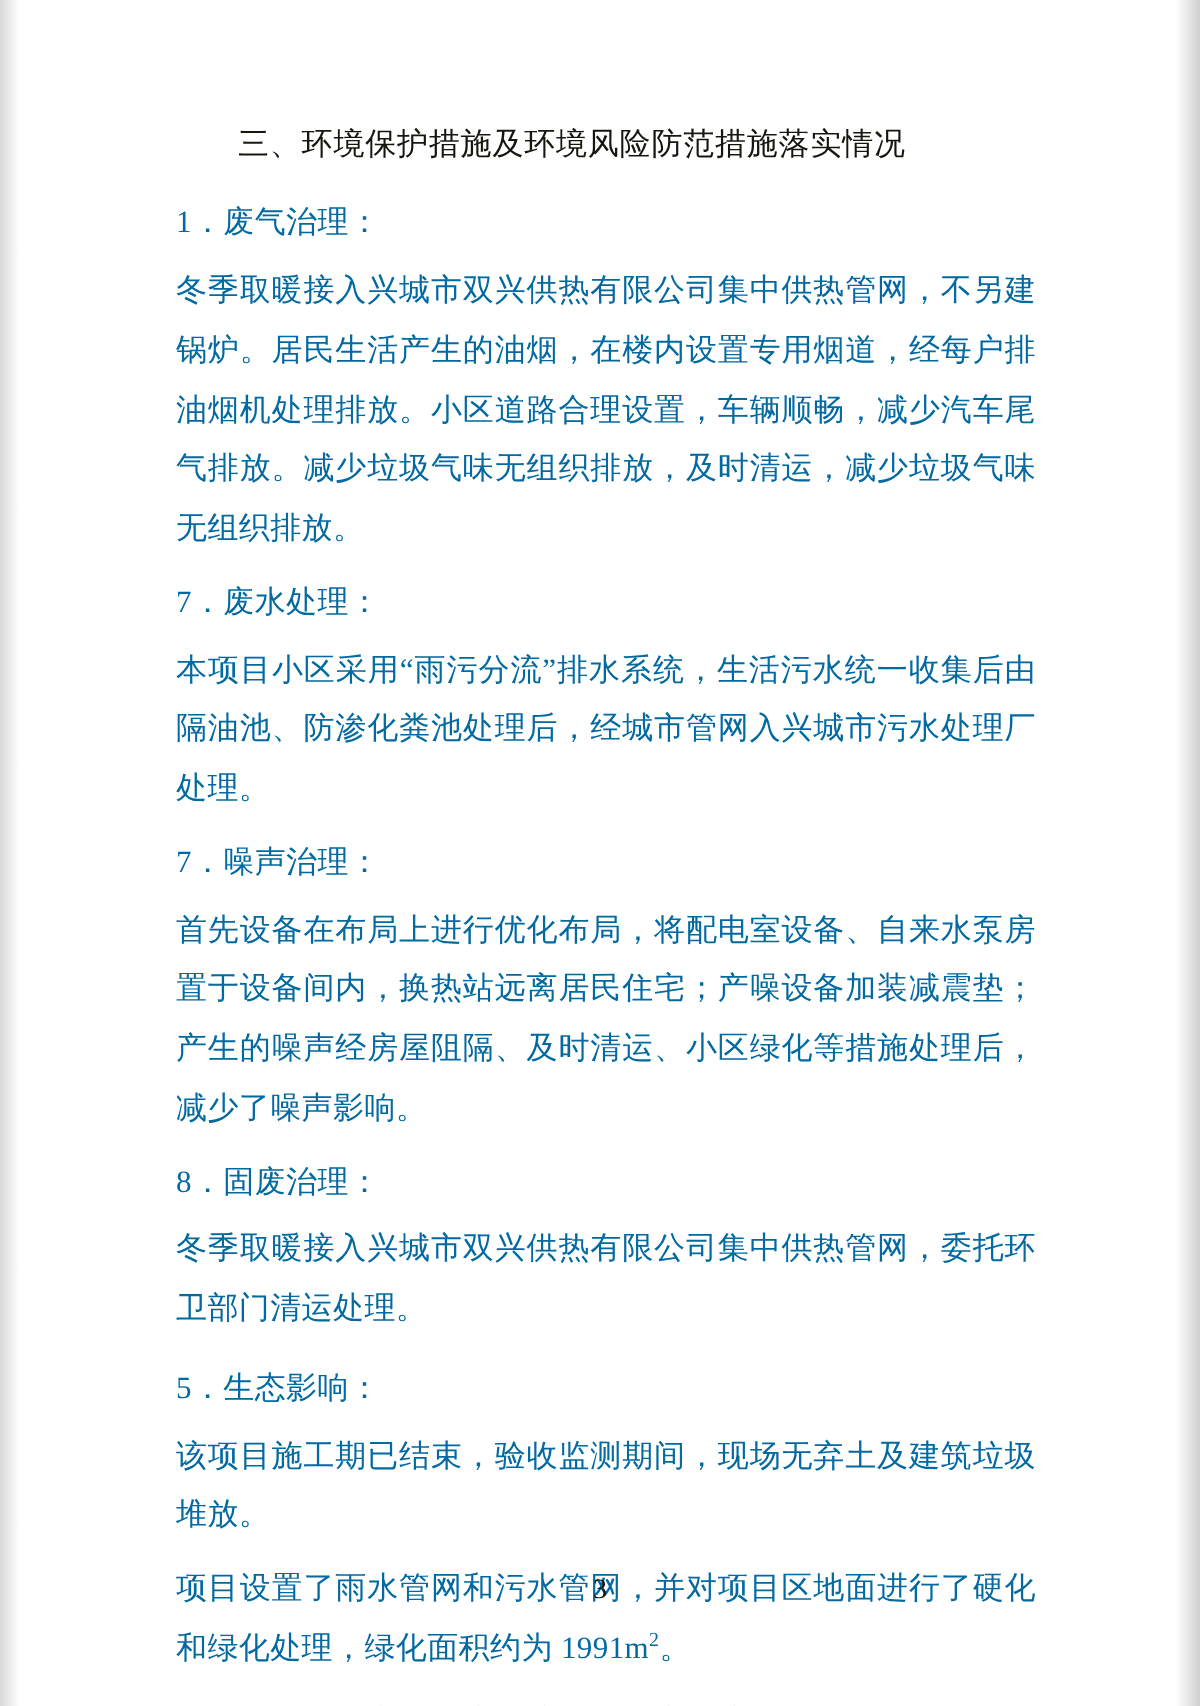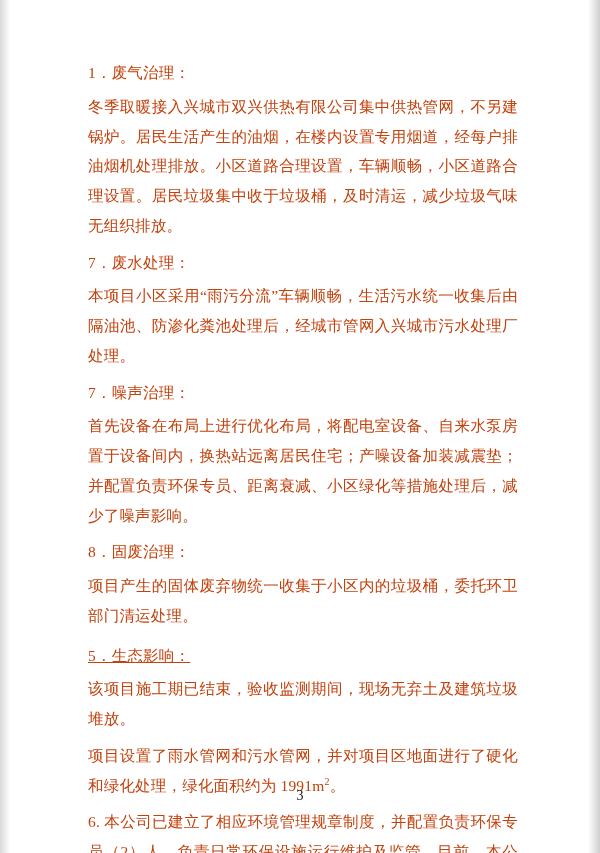--- a/index.html
+++ b/index.html
@@ -49,32 +49,31 @@
     text-indent: 2em;
     margin: 0 0 10px 0;
     letter-spacing: 0.4px;
     color: #16160f;
   }
   .para {
     font-size: 15.5px;
     line-height: 1.92;
     margin: 0 0 7px 0;
     letter-spacing: 0.2px;
-    color: #c2410c;
+    color: #0369a1;
     text-align: justify;
   }
   .para.indent {
     text-indent: 0;
   }
   .para.sub-label {
     margin-bottom: 4px;
   }
   .para.spaced-top {
     margin-top: 10px;
-    text-decoration: underline;
   }
   sup {
     font-size: 10px;
     vertical-align: super;
   }
   .page-number {
     position: absolute;
     left: 0;
     right: 0;
     top: 788px;
@@ -83,32 +82,33 @@
     color: #16160f;
     font-family: "Liberation Serif", "DejaVu Serif", serif;
   }
 </style>
 </head>
 <body>
 
 <div id="page">
   <div class="doc-body">
 
+    <p class="heading">三、环境保护措施及环境风险防范措施落实情况</p>
 
     <p class="para sub-label">1．废气治理：</p>
-    <p class="para indent">冬季取暖接入兴城市双兴供热有限公司集中供热管网，不另建锅炉。居民生活产生的油烟，在楼内设置专用烟道，经每户排油烟机处理排放。小区道路合理设置，车辆顺畅，小区道路合理设置。居民垃圾集中收于垃圾桶，及时清运，减少垃圾气味无组织排放。</p>
+    <p class="para indent">冬季取暖接入兴城市双兴供热有限公司集中供热管网，不另建锅炉。居民生活产生的油烟，在楼内设置专用烟道，经每户排油烟机处理排放。小区道路合理设置，车辆顺畅，减少汽车尾气排放。减少垃圾气味无组织排放，及时清运，减少垃圾气味无组织排放。</p>
 
     <p class="para sub-label">7．废水处理：</p>
-    <p class="para indent">本项目小区采用“雨污分流”车辆顺畅，生活污水统一收集后由隔油池、防渗化粪池处理后，经城市管网入兴城市污水处理厂处理。</p>
+    <p class="para indent">本项目小区采用“雨污分流”排水系统，生活污水统一收集后由隔油池、防渗化粪池处理后，经城市管网入兴城市污水处理厂处理。</p>
 
     <p class="para sub-label">7．噪声治理：</p>
-    <p class="para indent">首先设备在布局上进行优化布局，将配电室设备、自来水泵房置于设备间内，换热站远离居民住宅；产噪设备加装减震垫；并配置负责环保专员、距离衰减、小区绿化等措施处理后，减少了噪声影响。</p>
+    <p class="para indent">首先设备在布局上进行优化布局，将配电室设备、自来水泵房置于设备间内，换热站远离居民住宅；产噪设备加装减震垫；产生的噪声经房屋阻隔、及时清运、小区绿化等措施处理后，减少了噪声影响。</p>
 
     <p class="para sub-label">8．固废治理：</p>
-    <p class="para indent">项目产生的固体废弃物统一收集于小区内的垃圾桶，委托环卫部门清运处理。</p>
+    <p class="para indent">冬季取暖接入兴城市双兴供热有限公司集中供热管网，委托环卫部门清运处理。</p>
 
     <p class="para sub-label spaced-top">5．生态影响：</p>
     <p class="para indent">该项目施工期已结束，验收监测期间，现场无弃土及建筑垃圾堆放。</p>
 
     <p class="para indent"><span>项目设置了雨水管网和污水管网，并对项目区地面进行了硬化和绿化处理，绿化面积约为 1991m</span><sup>2</sup><span>。</span></p>
 
     <p class="para indent">6. 本公司已建立了相应环境管理规章制度，并配置负责环保专员（2）人，负责日常环保设施运行维护及监管。目前，本公司环境管理各项规章制度执行情况良好。</p>
 
   </div>
 

